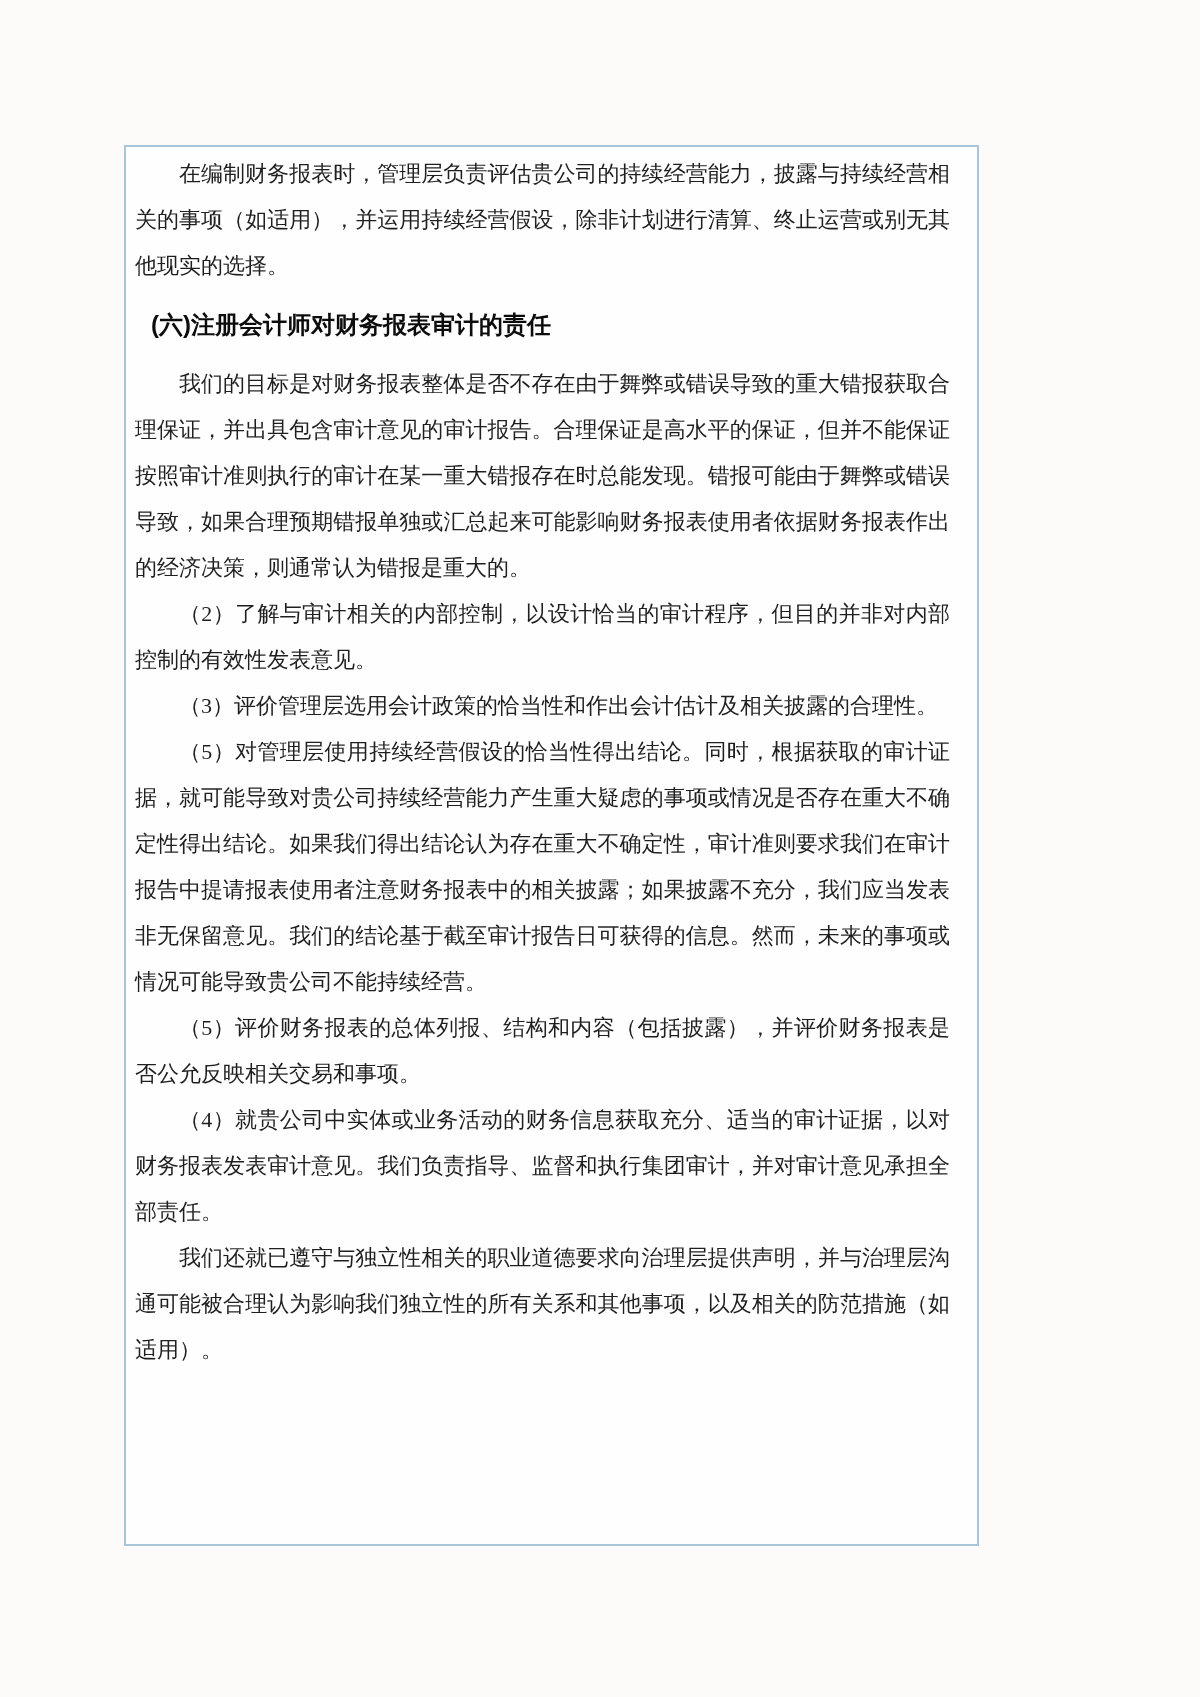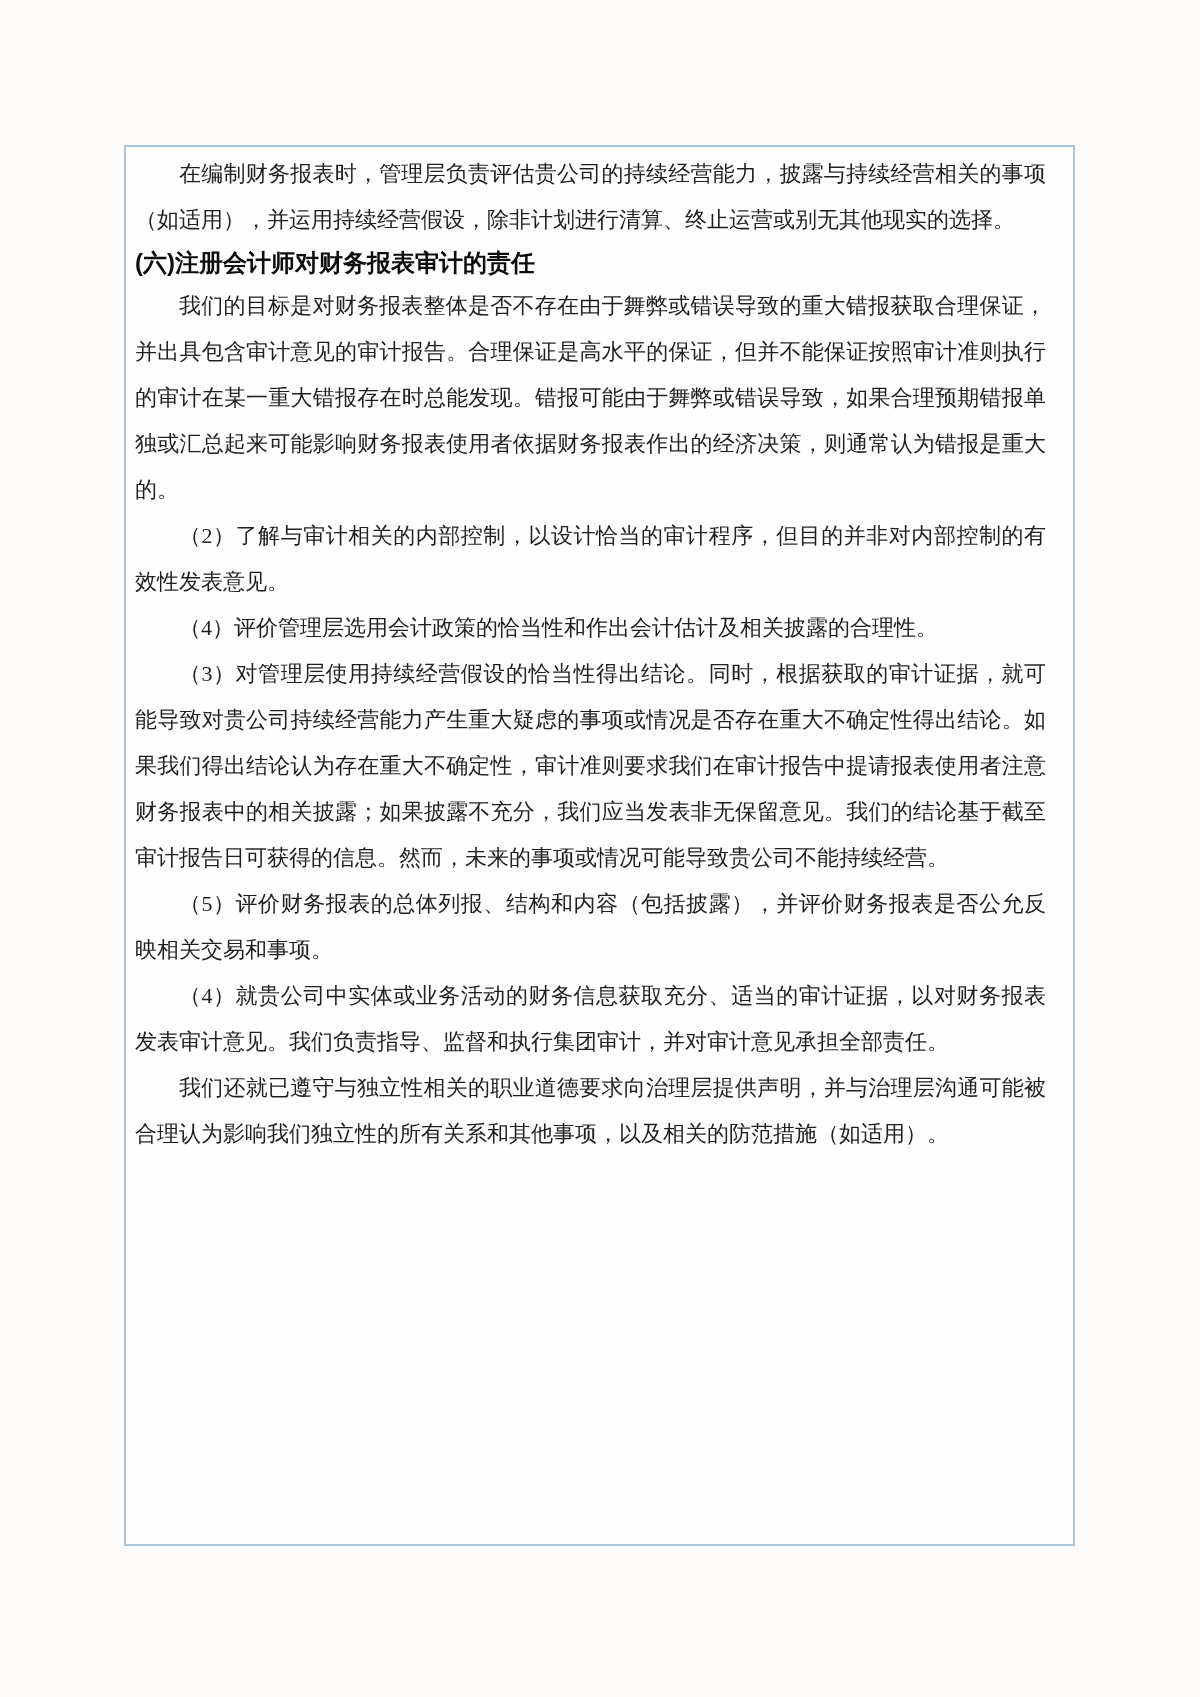--- a/index.html
+++ b/index.html
@@ -10,54 +10,54 @@
     width: 1200px;
     height: 1697px;
     position: relative;
     background: #fcfbfa;
     font-family: "Liberation Serif", "DejaVu Serif", serif;
   }
   .content-box {
     position: absolute;
     left: 124px;
     top: 145px;
-    width: 951px;
+    width: 855px;
     height: 1401px;
     box-sizing: border-box;
     border: 2px solid #a8c5da;
     background: #fefefe;
     padding: 4px 27px 8px 9px;
     overflow: hidden;
   }
   p.body {
     margin: 0;
     font-size: 22px;
     line-height: 46px;
     color: #1f1f1f;
     text-align: justify;
     text-indent: 2em;
   }
   h2.heading {
-    margin: 0;
+    margin: 16px;
     font-size: 24px;
     line-height: 40px;
     color: #0c0c0c;
     font-weight: 700;
     text-indent: 0;
     font-family: "Liberation Sans", "DejaVu Sans", sans-serif;
   }
 </style>
 </head>
 <body>
 
 <div class="content-box">
   <div>
       <p class="body">在编制财务报表时，管理层负责评估贵公司的持续经营能力，披露与持续经营相关的事项（如适用），并运用持续经营假设，除非计划进行清算、终止运营或别无其他现实的选择。</p>
       <h2 class="heading">(六)注册会计师对财务报表审计的责任</h2>
       <p class="body">我们的目标是对财务报表整体是否不存在由于舞弊或错误导致的重大错报获取合理保证，并出具包含审计意见的审计报告。合理保证是高水平的保证，但并不能保证按照审计准则执行的审计在某一重大错报存在时总能发现。错报可能由于舞弊或错误导致，如果合理预期错报单独或汇总起来可能影响财务报表使用者依据财务报表作出的经济决策，则通常认为错报是重大的。</p>
       <p class="body">（2）了解与审计相关的内部控制，以设计恰当的审计程序，但目的并非对内部控制的有效性发表意见。</p>
-      <p class="body">（4）评价管理层选用会计政策的恰当性和作出会计估计及相关披露的合理性。</p>
-      <p class="body">（3）对管理层使用持续经营假设的恰当性得出结论。同时，根据获取的审计证据，就可能导致对贵公司持续经营能力产生重大疑虑的事项或情况是否存在重大不确定性得出结论。如果我们得出结论认为存在重大不确定性，审计准则要求我们在审计报告中提请报表使用者注意财务报表中的相关披露；如果披露不充分，我们应当发表非无保留意见。我们的结论基于截至审计报告日可获得的信息。然而，未来的事项或情况可能导致贵公司不能持续经营。</p>
+      <p class="body">（3）评价管理层选用会计政策的恰当性和作出会计估计及相关披露的合理性。</p>
+      <p class="body">（5）对管理层使用持续经营假设的恰当性得出结论。同时，根据获取的审计证据，就可能导致对贵公司持续经营能力产生重大疑虑的事项或情况是否存在重大不确定性得出结论。如果我们得出结论认为存在重大不确定性，审计准则要求我们在审计报告中提请报表使用者注意财务报表中的相关披露；如果披露不充分，我们应当发表非无保留意见。我们的结论基于截至审计报告日可获得的信息。然而，未来的事项或情况可能导致贵公司不能持续经营。</p>
       <p class="body">（5）评价财务报表的总体列报、结构和内容（包括披露），并评价财务报表是否公允反映相关交易和事项。</p>
       <p class="body">（4）就贵公司中实体或业务活动的财务信息获取充分、适当的审计证据，以对财务报表发表审计意见。我们负责指导、监督和执行集团审计，并对审计意见承担全部责任。</p>
       <p class="body">我们还就已遵守与独立性相关的职业道德要求向治理层提供声明，并与治理层沟通可能被合理认为影响我们独立性的所有关系和其他事项，以及相关的防范措施（如适用）。</p>
     </div>
 </div>
 
 </body></html>

